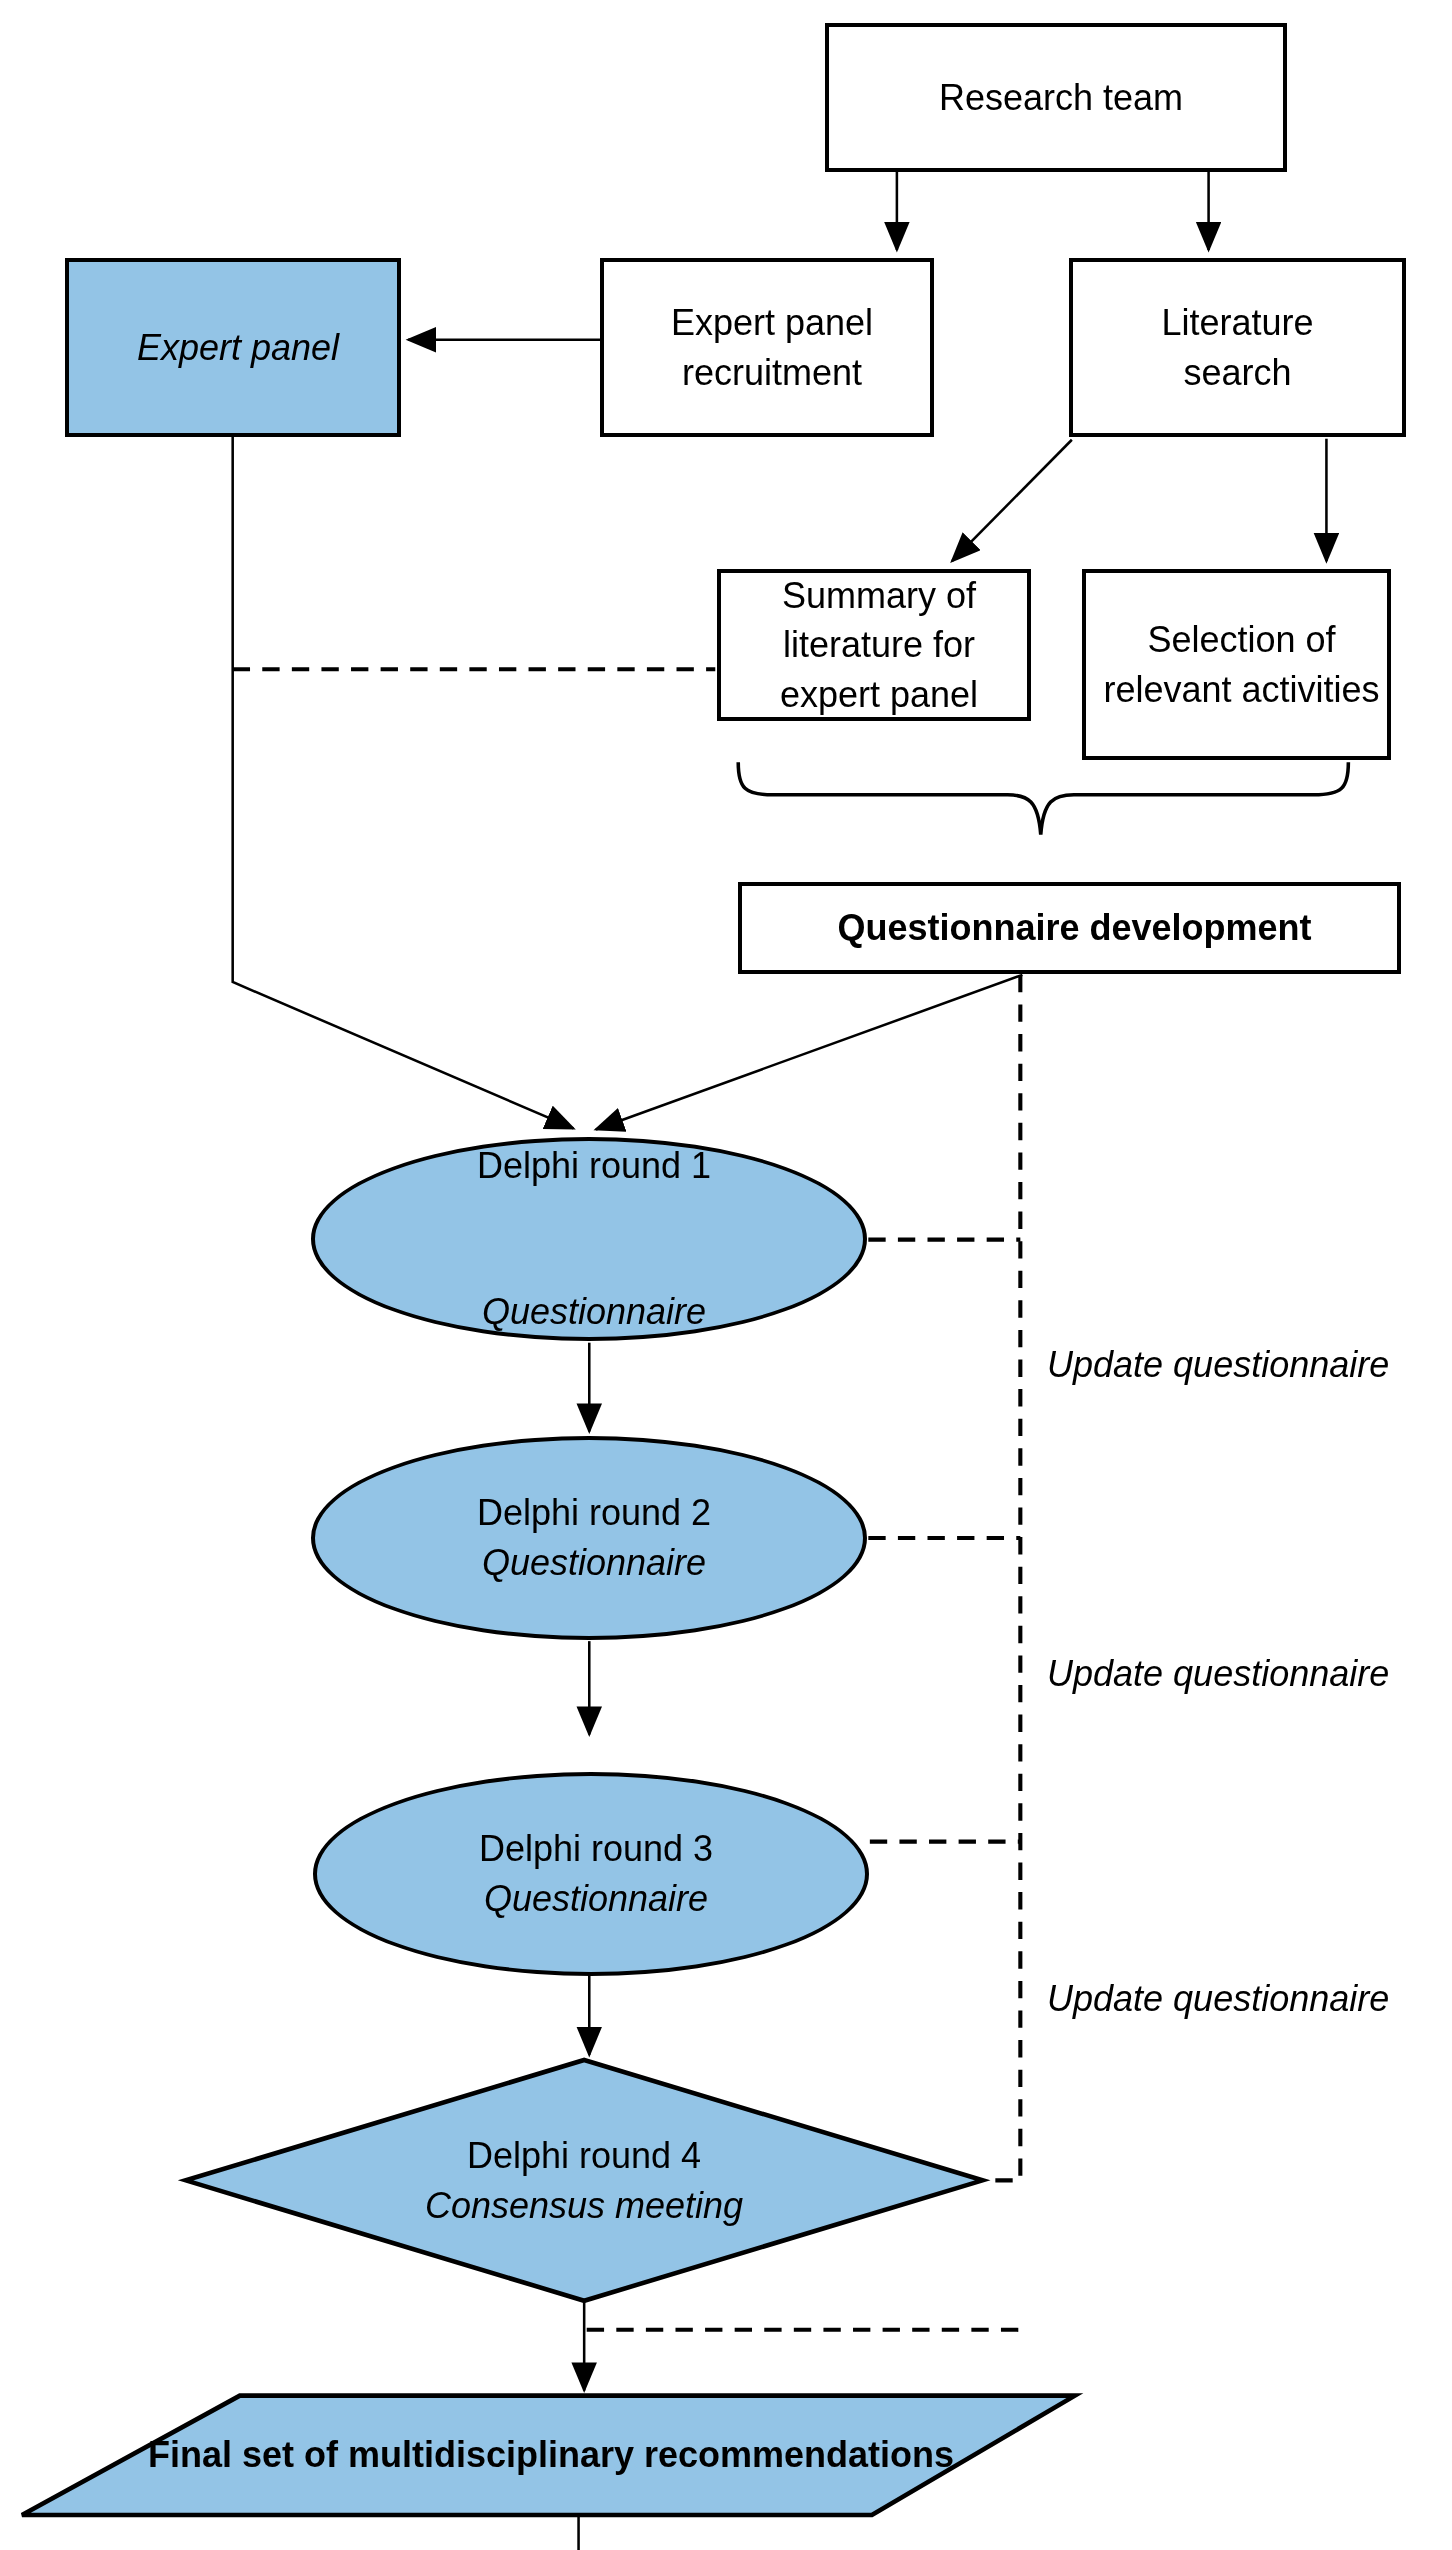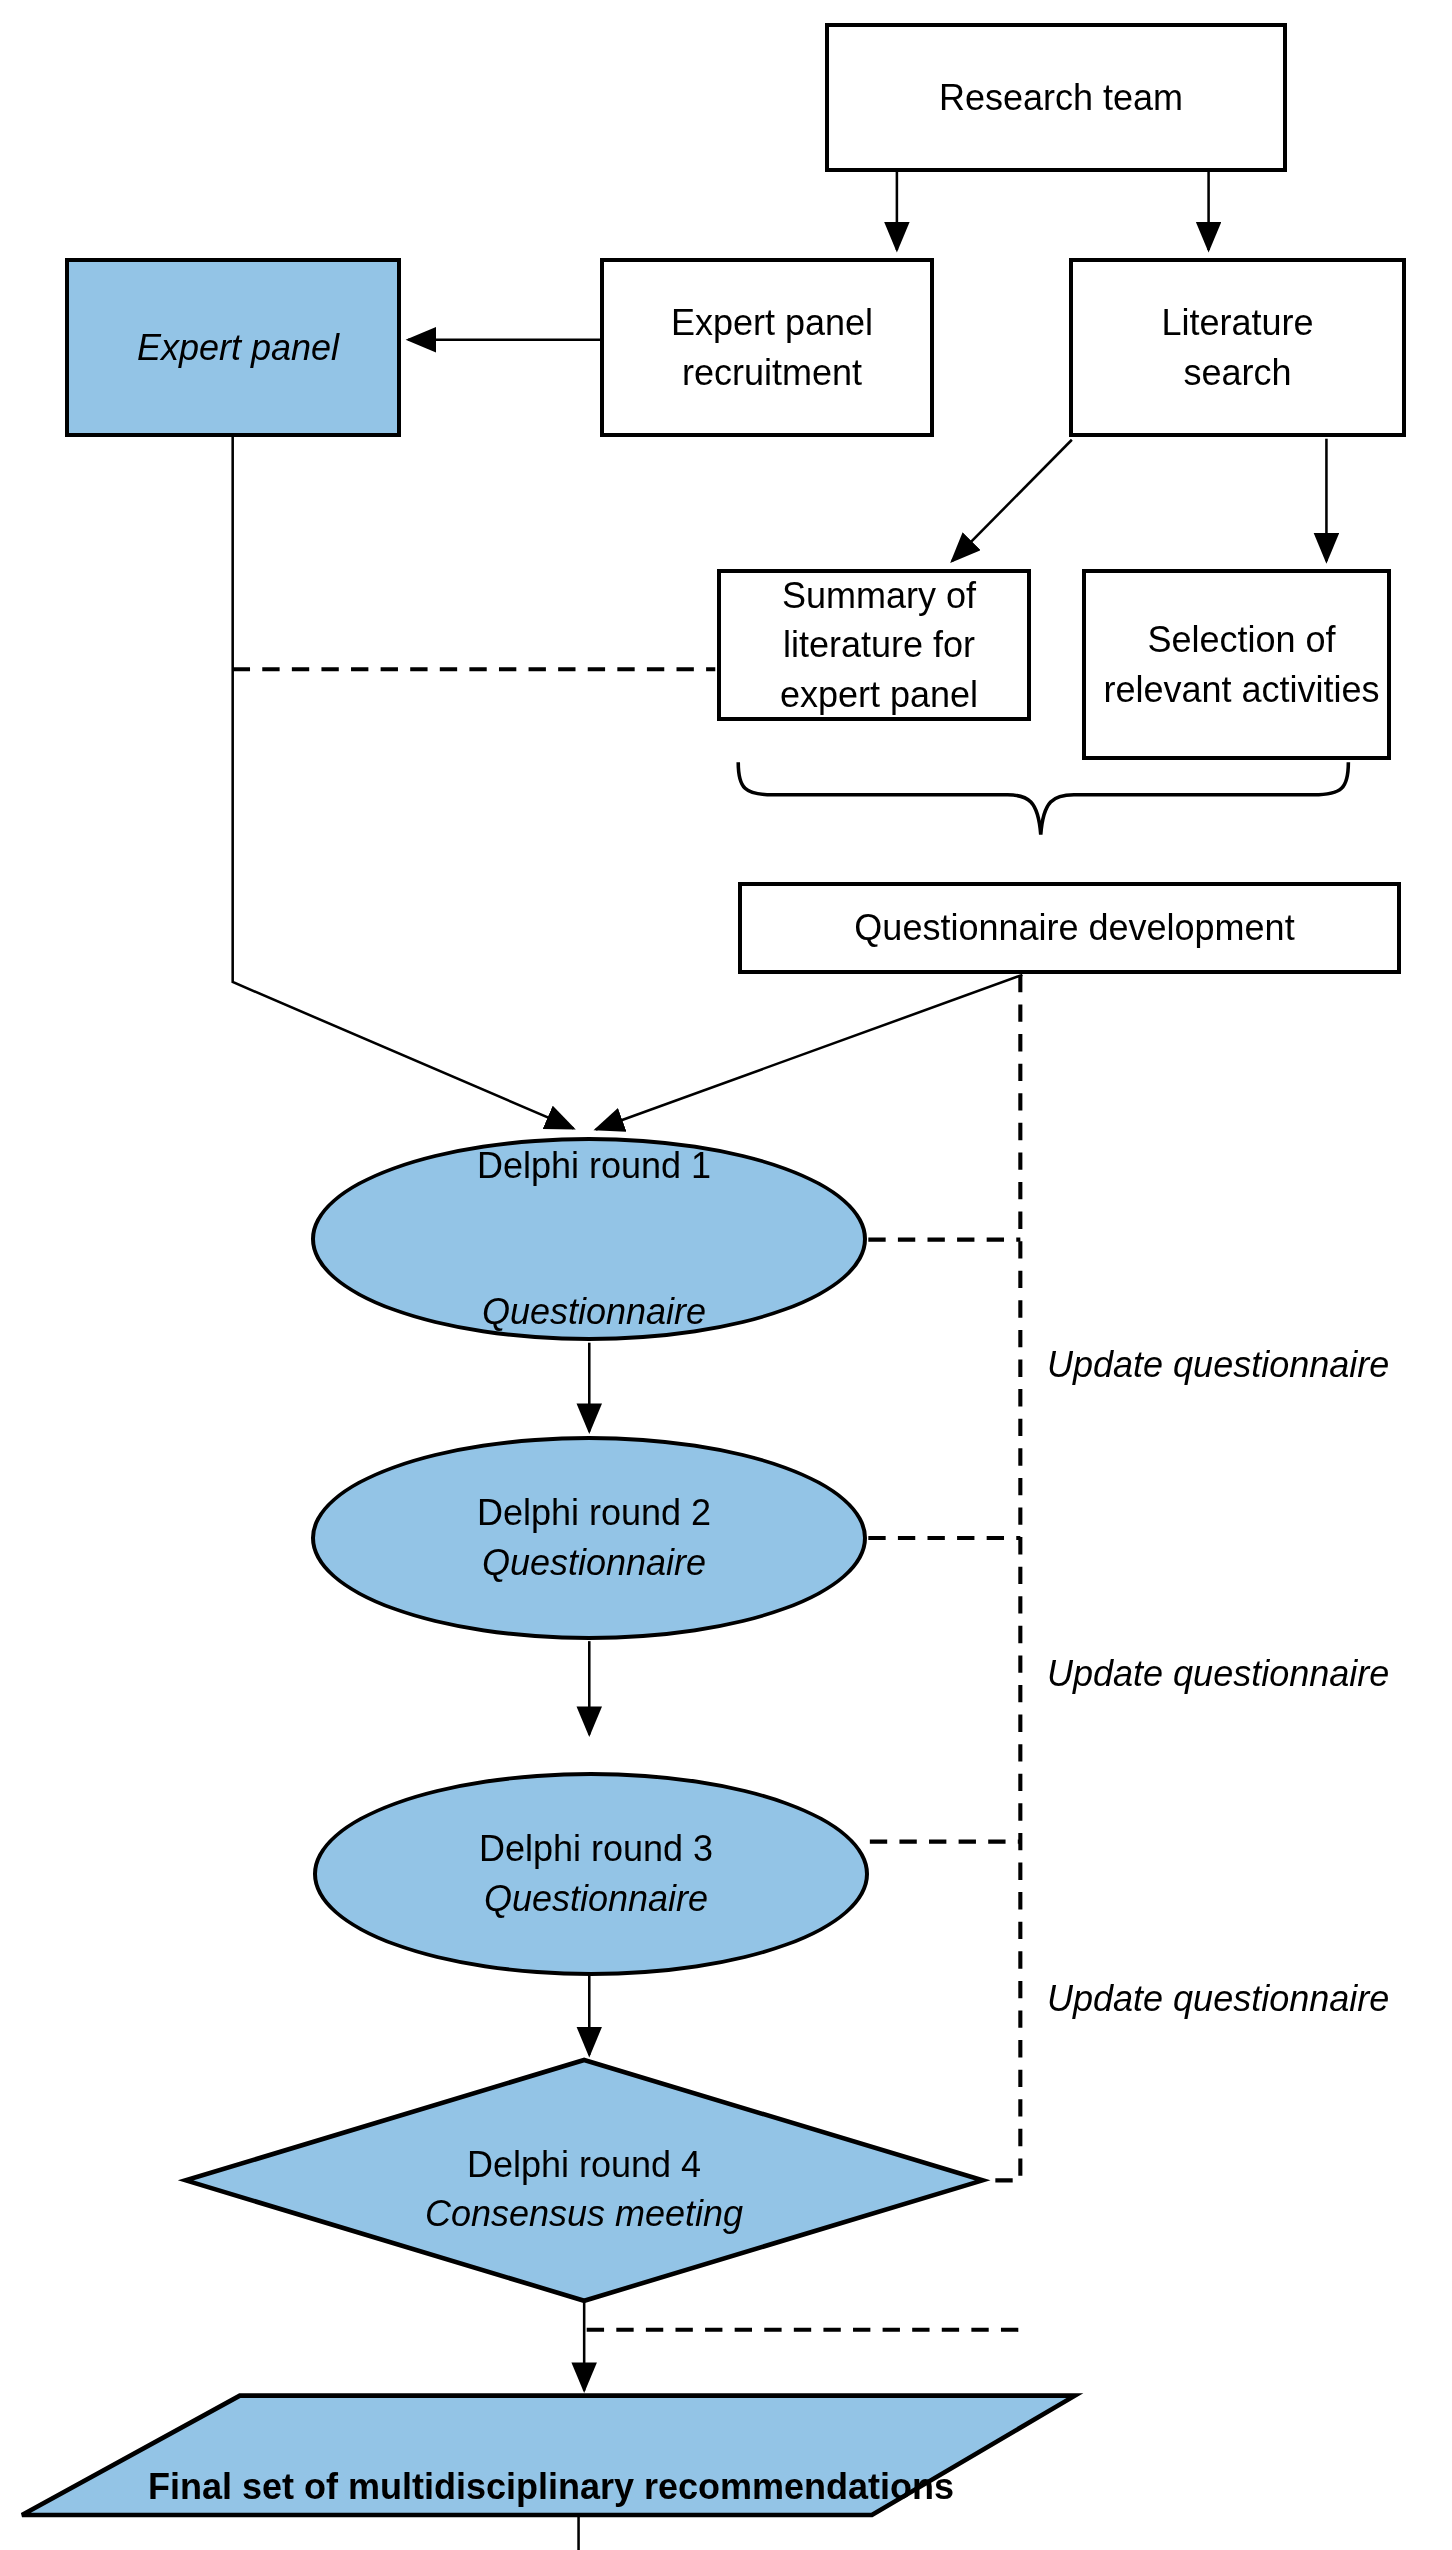--- a/index.html
+++ b/index.html
@@ -10,21 +10,21 @@
   #connectors { position:absolute; left:0; top:0; width:1453px; height:2766px; }
   .node {
     position:absolute; box-sizing:border-box;
     display:flex; flex-direction:column; align-items:center; justify-content:center;
     text-align:center; font-size:36px; line-height:1.38; z-index:2;padding-left:10px;
   }
   .rect  { border:4.6px solid #000; background:#ffffff; }
   .blue  { background:#93C4E6; }
   .ellipse { border-radius:50%; border:4.1px solid #000; background:#93C4E6; }
   .overlay { position:absolute; box-sizing:border-box; z-index:3;
-    display:flex; flex-direction:column; align-items:center; justify-content:flex-end;
+    display:flex; flex-direction:column; align-items:center; justify-content:center;
     text-align:center; font-size:36px; line-height:1.38; background:transparent; }
   .ital { font-style:italic; }
   .bold { font-weight:bold; }
   .annot {
     position:absolute; font-size:36px; font-style:italic; z-index:2;
     white-space:nowrap; text-align:center;
   }
   .pad-lit { padding:0 66px; }
 </style>
 </head>
@@ -89,21 +89,21 @@
   </div>
 
   <div class="node rect" style="left:717px; top:569px; width:314px; height:152px;">
     <span>Summary of literature for expert panel</span>
   </div>
 
   <div class="node rect" style="left:1082px; top:569px; width:309px; height:191px;">
     <span>Selection of relevant activities</span>
   </div>
 
-  <div class="node rect" style="left:738px; top:882px; width:663px; height:92px;">
+  <div class="node rect" style="left:738px; top:882px; width:663px; height:92px;font-weight:bold;">
     <span>Questionnaire development</span>
   </div>
 
   <div class="node ellipse" style="left:311px; top:1137px; width:556px; height:204px;justify-content:space-between;">
     <span>Delphi round 1</span>
     <span class="ital">Questionnaire</span>
   </div>
 
   <div class="node ellipse" style="left:311px; top:1436px; width:556px; height:204px;">
     <span>Delphi round 2</span>

